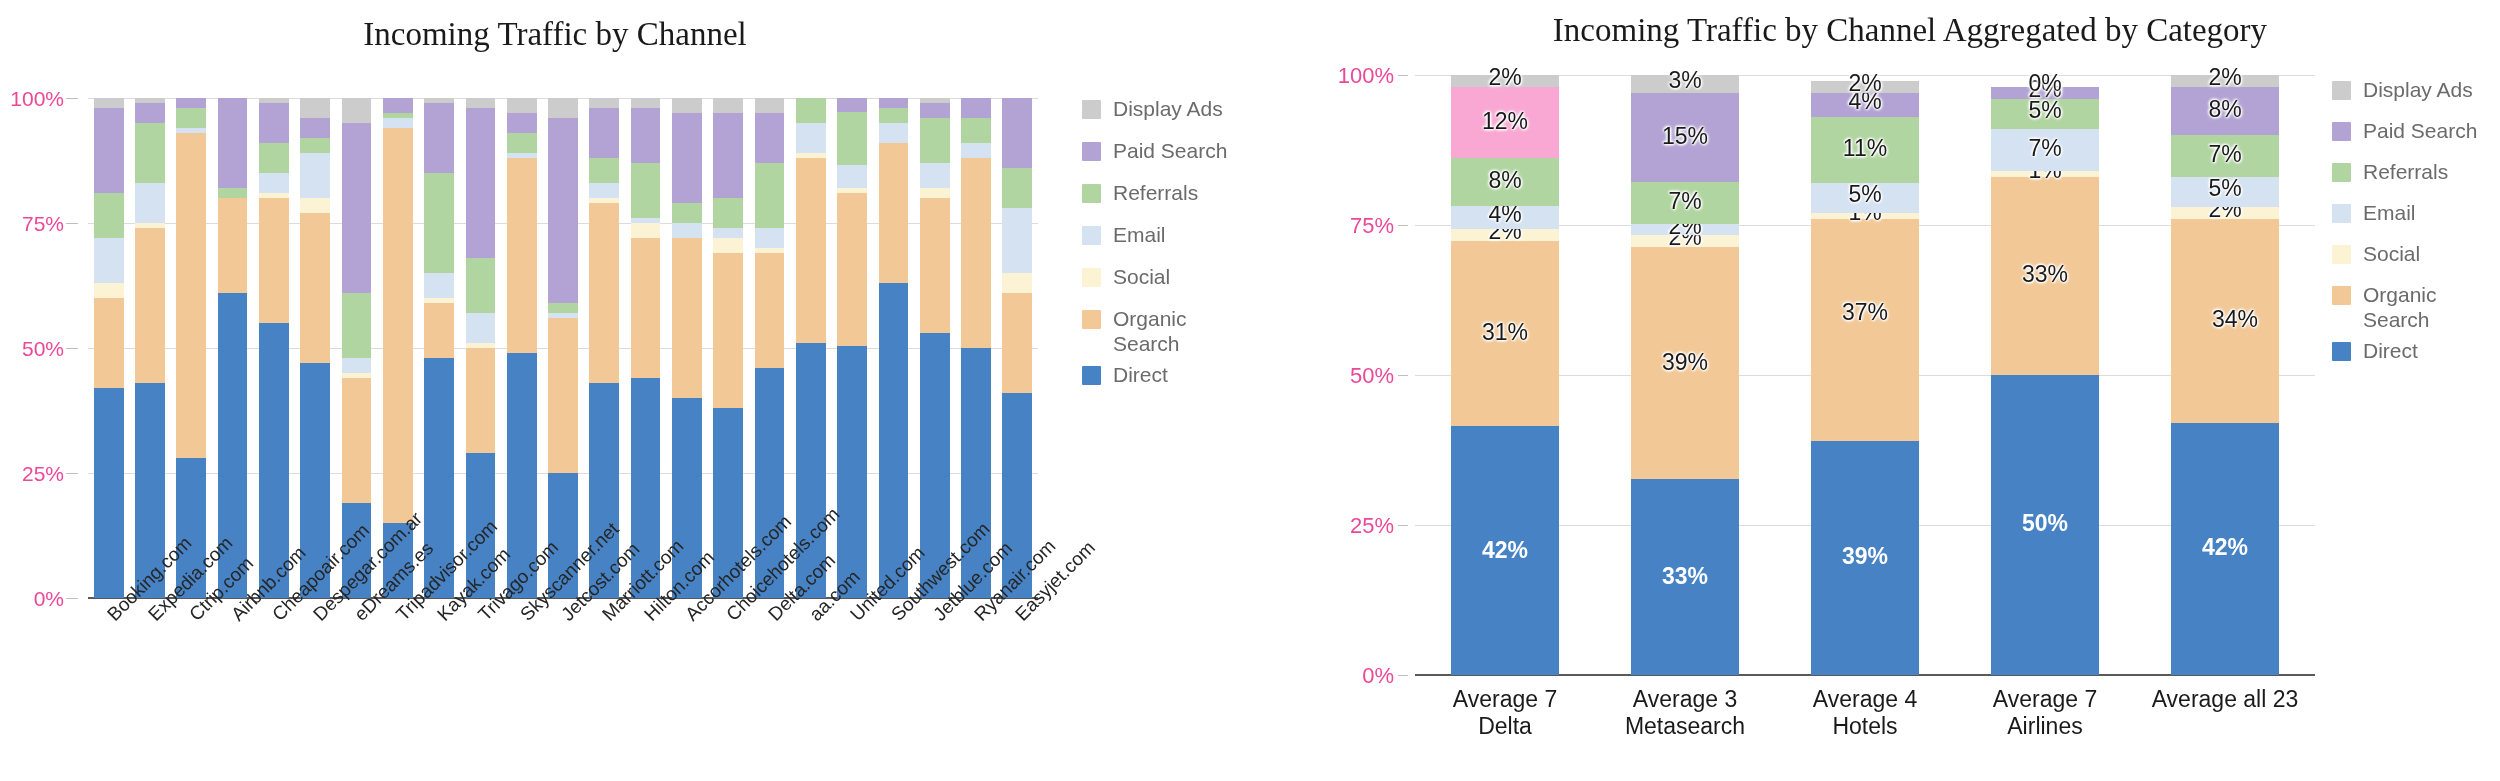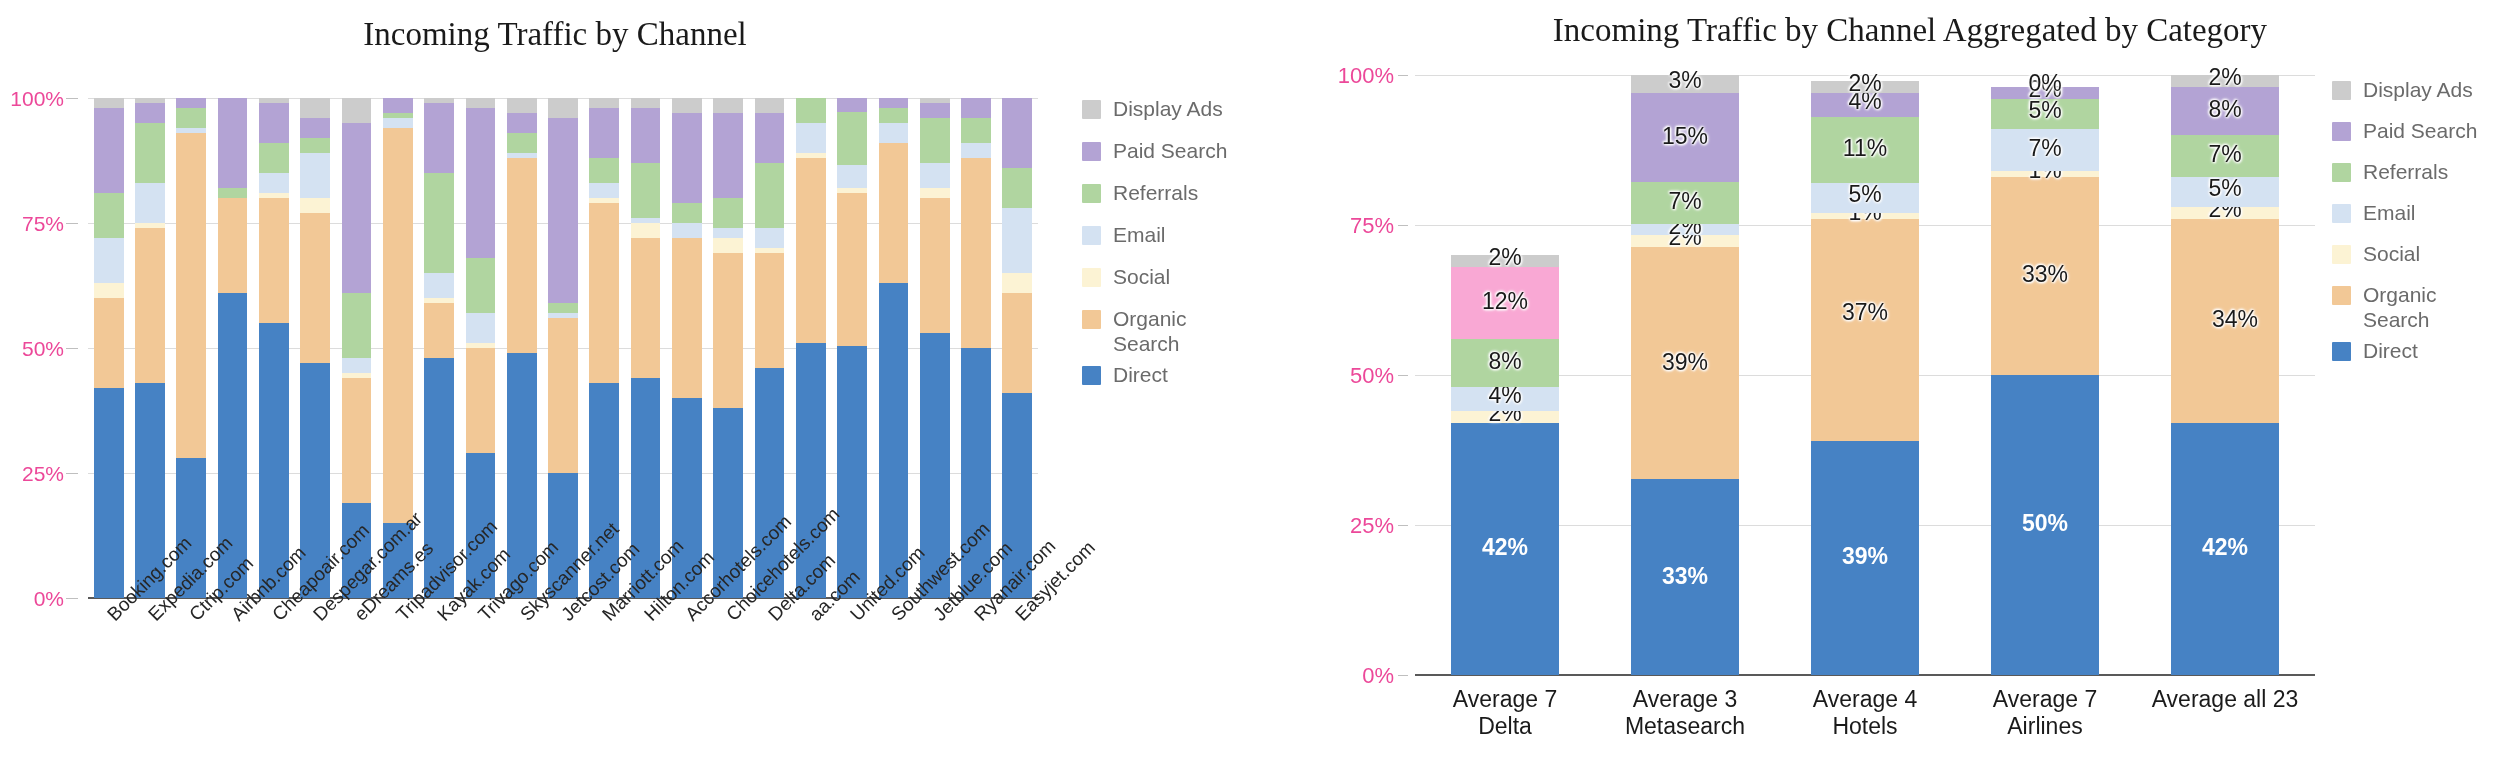--- a/index.html
+++ b/index.html
@@ -448,20 +448,23 @@
         <div class="gridline" style="top: 450px;"></div>
         <div class="gridline" style="top: 300px;"></div>
         <div class="gridline" style="top: 150px;"></div>
         <div class="gridline" style="top: 0px;"></div>
       </div>
     <div id="rightBars" style="position:absolute;left:0;top:0;right:0;bottom:0;">
         <div class="rbar-col" style="left: 36px; width: 108px; height: 600px;">
           <div class="rseg" style="background: rgb(70, 130, 196); height: 252px;">
             <div class="rseg-label onblue" style="top: 111px;">42%</div>
           </div>
+          <div class="rseg" style="background: rgb(242, 200, 150); height: 186px;">
+            <div class="rseg-label" style="top: 78px;">31%</div>
+          </div>
           <div class="rseg" style="background: rgb(252, 243, 212); height: 12px;">
             <div class="rseg-label" style="top: -11px;">2%</div>
           </div>
           <div class="rseg" style="background: rgb(212, 226, 242); height: 24px;">
             <div class="rseg-label" style="top: -5px;">4%</div>
           </div>
           <div class="rseg" style="background: rgb(176, 213, 160); height: 48px;">
             <div class="rseg-label" style="top: 9px;">8%</div>
           </div>
           <div class="rseg" style="background: #f9a8d4; height: 72px;">

